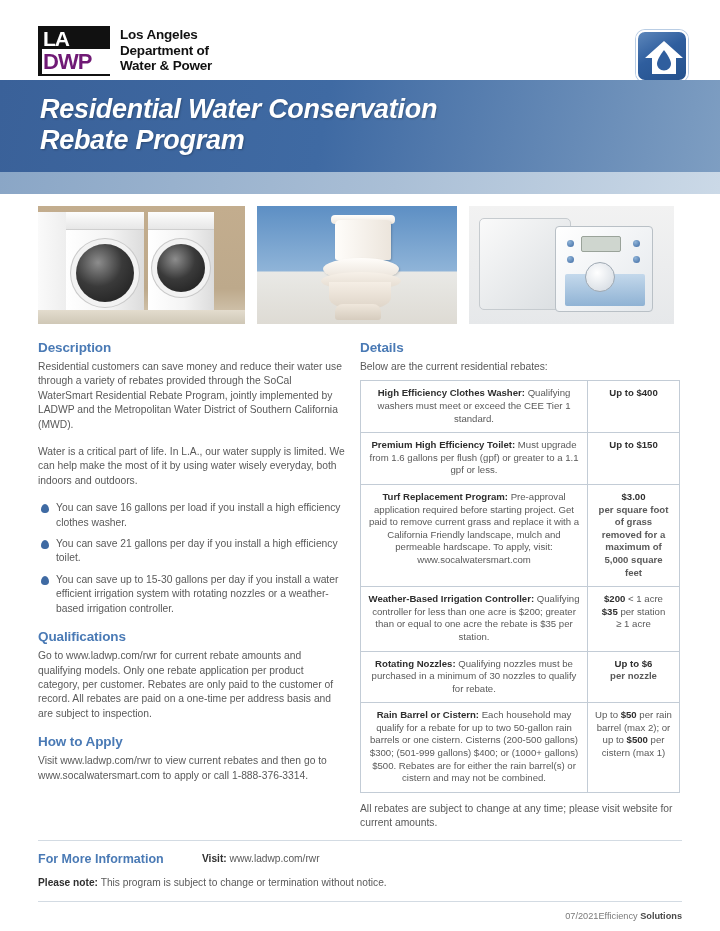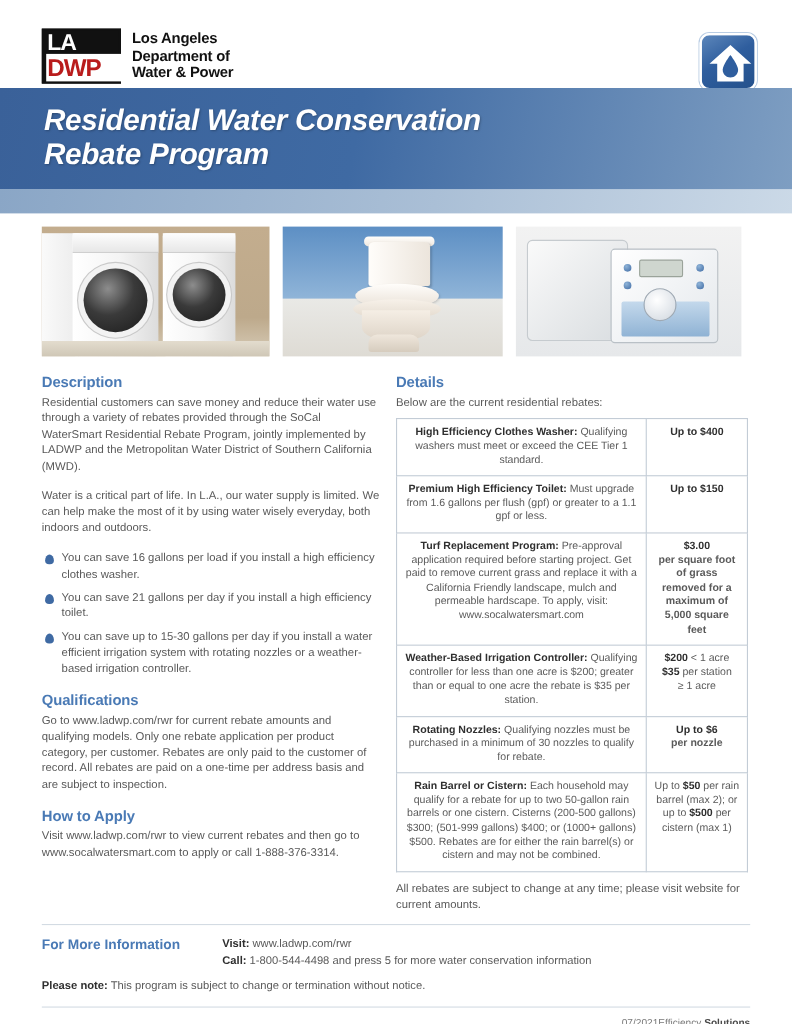--- a/index.html
+++ b/index.html
@@ -18,21 +18,21 @@
   .logo-box {
     width: 72px; height: 50px; background:#111; position:relative;
     border: 2px solid #111;
   }
   .logo-la {
     position:absolute; left:3px; top:-1px; color:#fff; font-weight:bold;
     font-size:21px; letter-spacing:-1px; line-height:23px;
     font-family:"Liberation Sans", sans-serif;
   }
   .logo-dwp {
-    position:absolute; left:2px; bottom:0px; color:#b91c1c; background:#fff;
+    position:absolute; left:2px; bottom:0px; color:#701a75; background:#fff;
     font-weight:bold; font-size:22px; letter-spacing:-1px; line-height:25px;
     width:68px; text-align:left; padding-left:1px;
   }
   .logo-text {
     margin-left:10px; color:#111; font-weight:bold; font-size:13.5px;
     line-height:15.5px; padding-top:1px; letter-spacing:-0.2px;
   }
 
   .drop-badge {
     position:absolute; right:32px; top:30px; width:52px; height:52px;
@@ -328,23 +328,20 @@
     </div>
   </div>
 
   <div class="rule"></div>
   <div class="more">
     <div class="more-label">For More Information</div>
     <div class="more-lines">
       <div>
         <b>Visit:</b><span> www.ladwp.com/rwr</span>
       </div>
-      <div>
-        <b>Call:</b><span> 1-800-544-4498 and press 5 for more water conservation information</span>
-      </div>
     </div>
   </div>
   <div class="note">
     <b>Please note:</b><span> This program is subject to change or termination without notice.</span>
   </div>
   <div class="rule2"></div>
   <div class="footline">
     <span>07/2021</span>
     <span><span>Efficiency </span><b>Solutions</b></span>
   </div>

